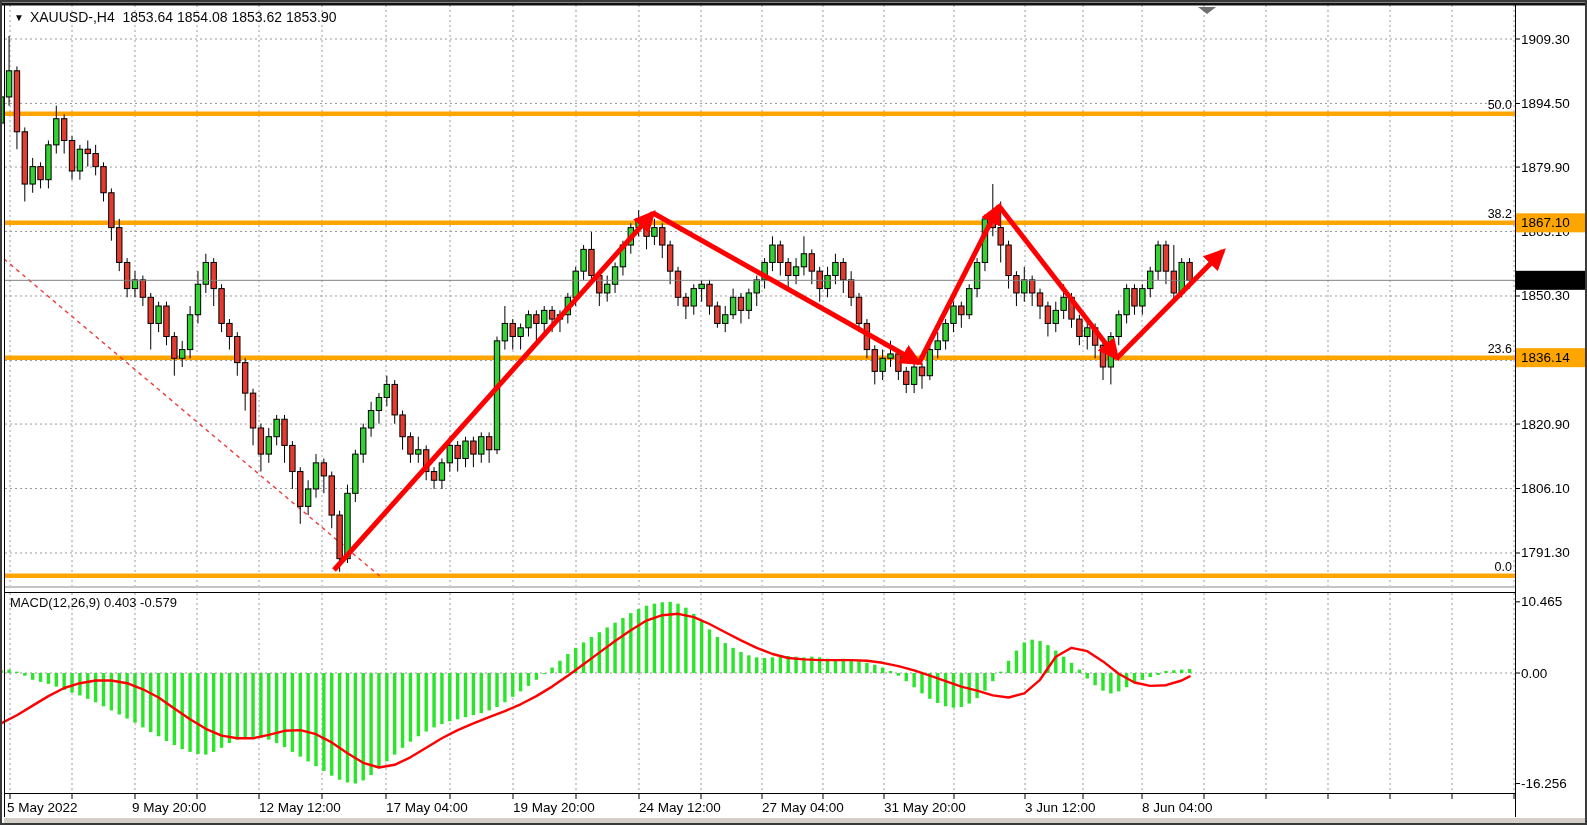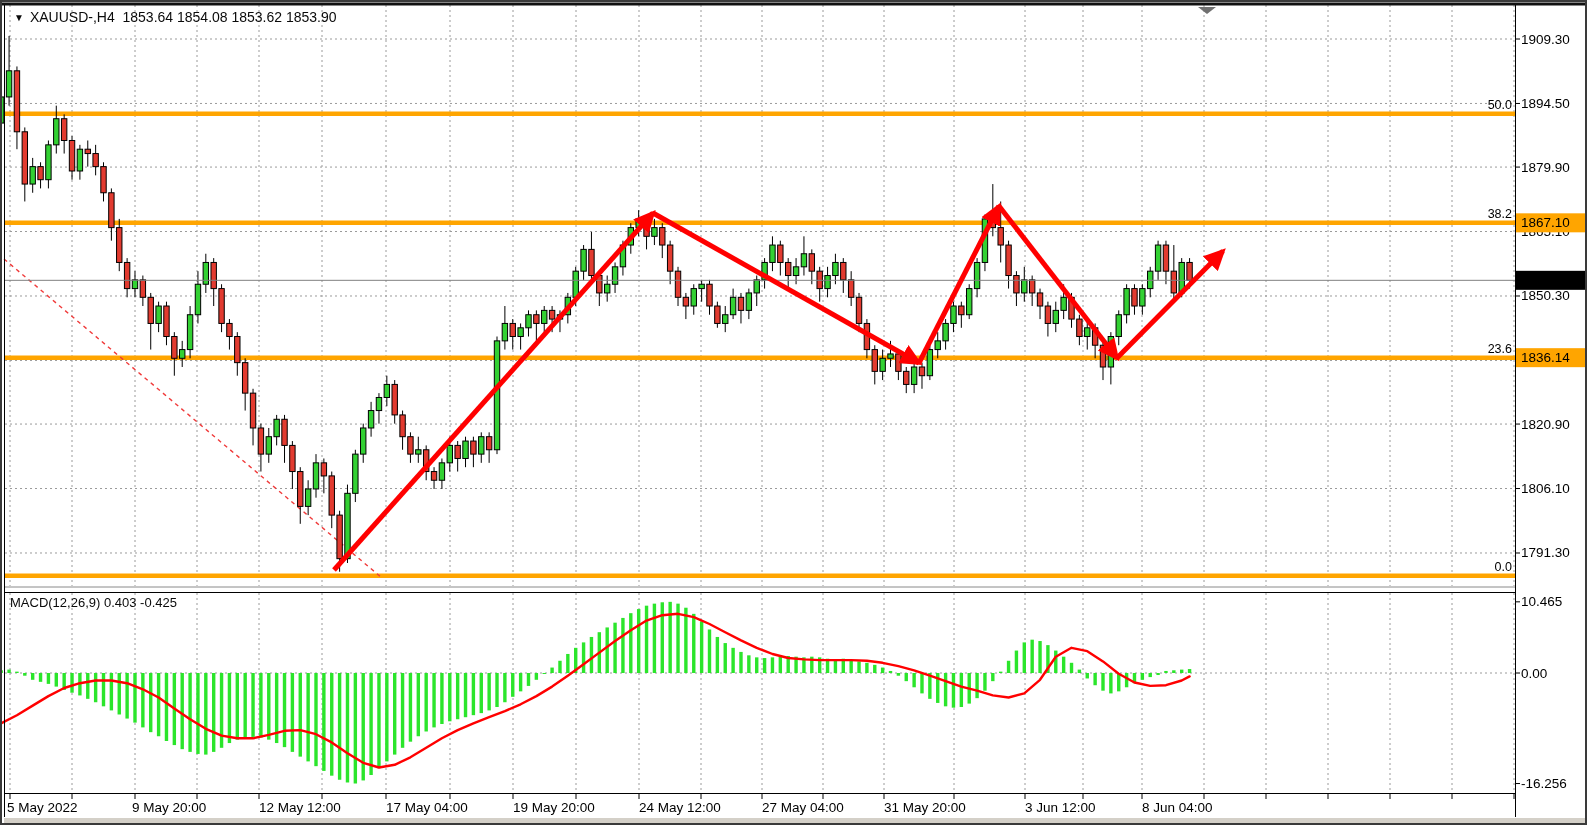--- a/index.html
+++ b/index.html
@@ -15,21 +15,21 @@
               white-space:nowrap;z-index:5;}
 </style>
 </head>
 <body>
 
 <div class="window">
   <div class="chart-title">
     <span class="tri">▼</span><span>XAUUSD-,H4</span>&nbsp;&nbsp;<span>1853.64 1854.08 1853.62 1853.90</span>
   </div>
   <div class="macd-title">
-    <span>MACD(12,26,9)</span>&nbsp;<span>0.403</span>&nbsp;<span>-0.425</span>
+    <span>MACD(12,26,9)</span>&nbsp;<span>0.403</span>&nbsp;<span>-0.579</span>
   </div>
   <svg id="chart-svg" width="1587" height="825" viewBox="0 0 1587 825">
       <defs>
         <marker id="ah" markerWidth="4.6" markerHeight="4.2" refX="3.6" refY="2.1" orient="auto" markerUnits="strokeWidth">
           <path d="M0,0 L4.4,2.1 L0,4.2 z" fill="#ff0000"></path>
         </marker>
       </defs>
       <rect x="0" y="0" width="1587" height="825" fill="#ffffff"></rect>
       <g stroke="#9a9a9a" stroke-width="1" stroke-dasharray="2 3">
         <line x1="3" y1="37" x2="1513" y2="37"></line>

